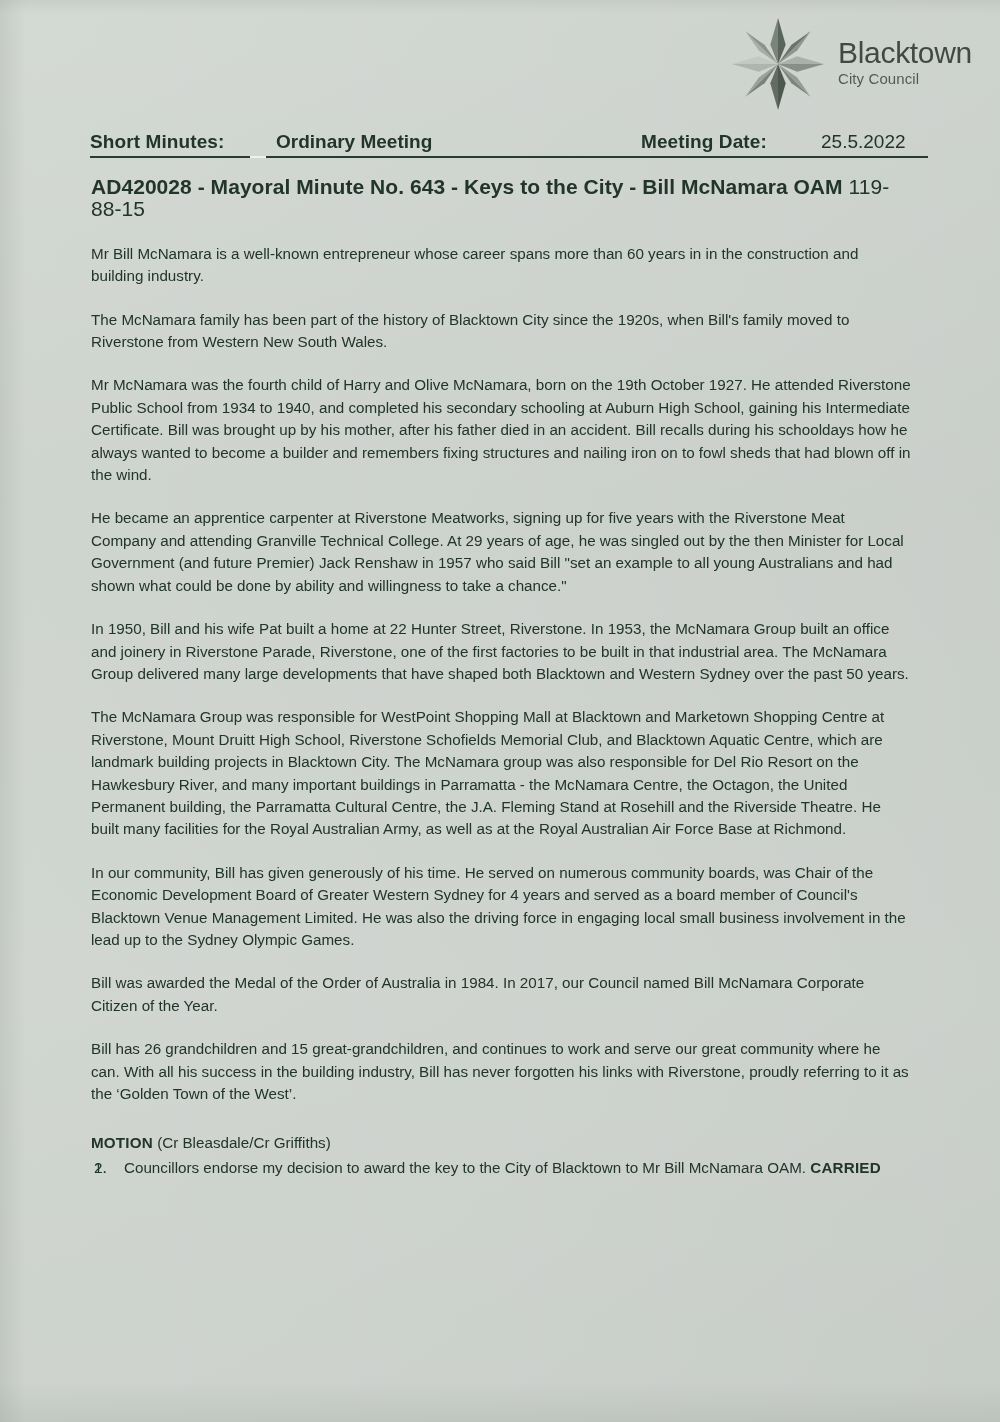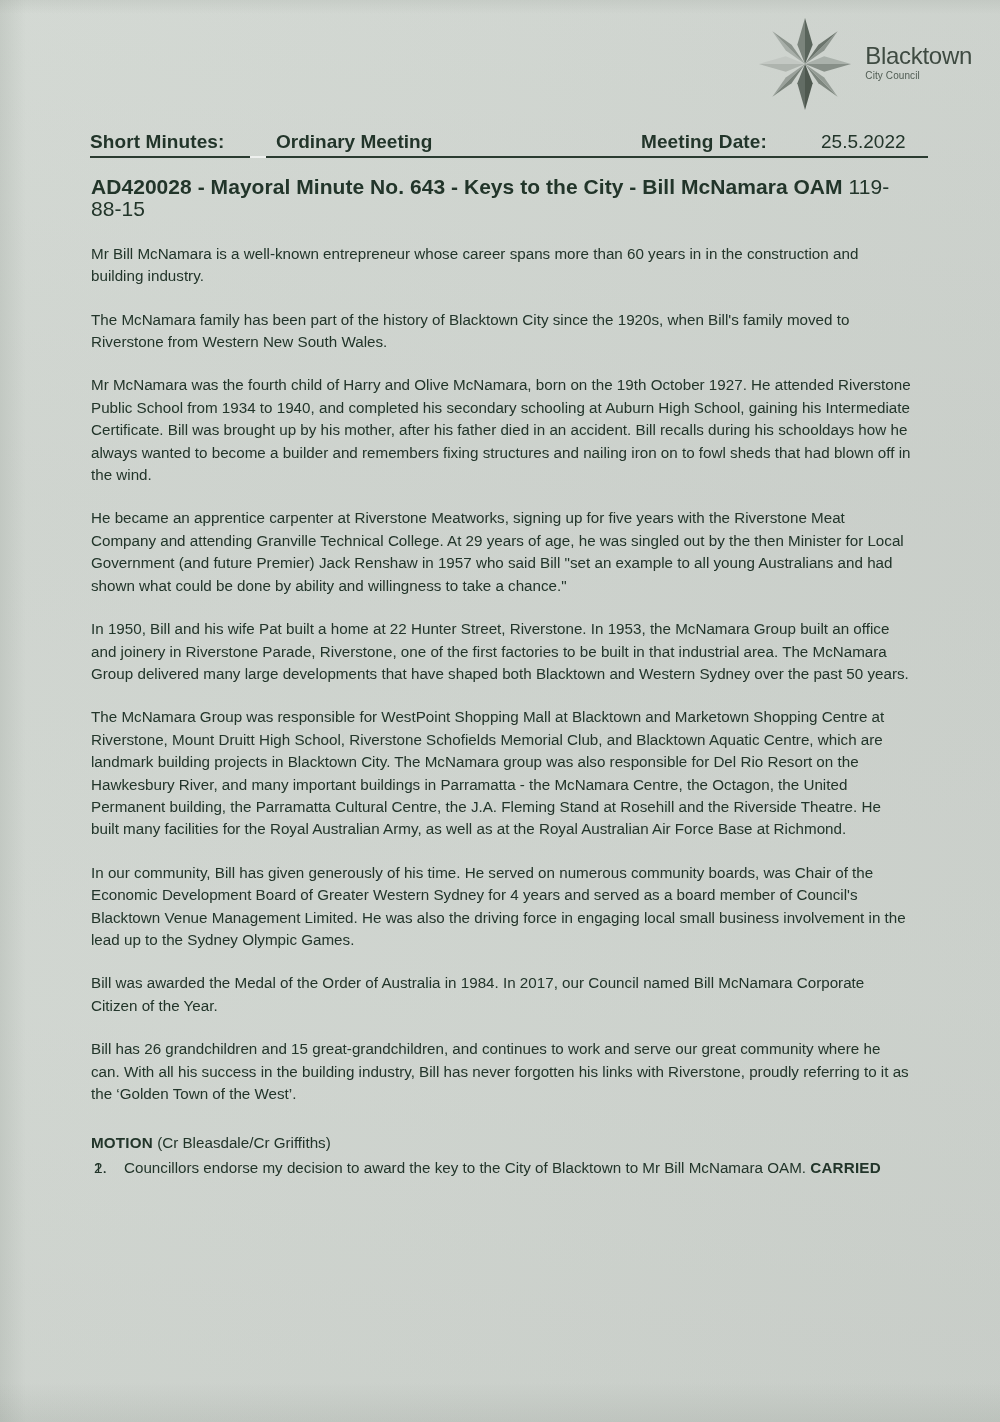--- a/index.html
+++ b/index.html
@@ -40,27 +40,27 @@
     display: block;
   }
   .logo-words {
     display: flex;
     flex-direction: column;
     justify-content: center;
     line-height: 1;
     padding-bottom: 4px;
   }
   .logo-name {
-    font-size: 24px;
+    font-size: 30px;
     letter-spacing: -0.3px;
     color: #3f4b42;
     font-weight: 400;
   }
   .logo-sub {
-    font-size: 10px;
+    font-size: 15px;
     color: #515d54;
     margin-top: 3px;
     letter-spacing: 0.1px;
     font-weight: 400;
   }
 
   
   .header-row {
     position: absolute;
     left: 90px;

